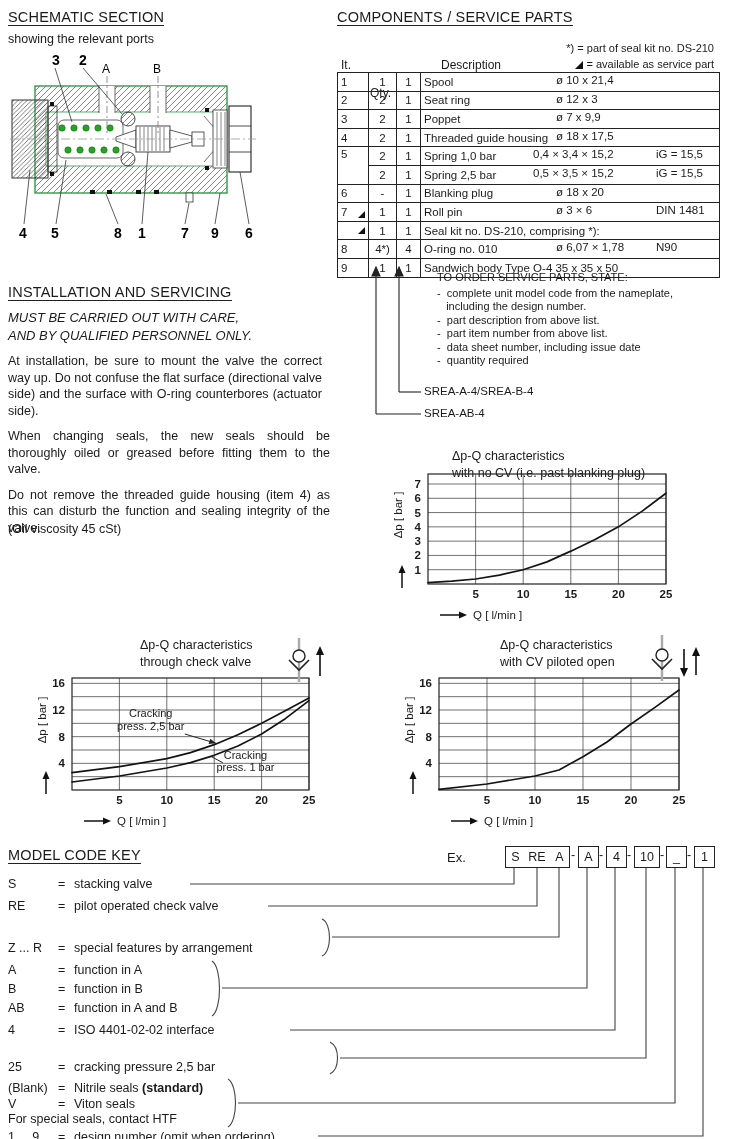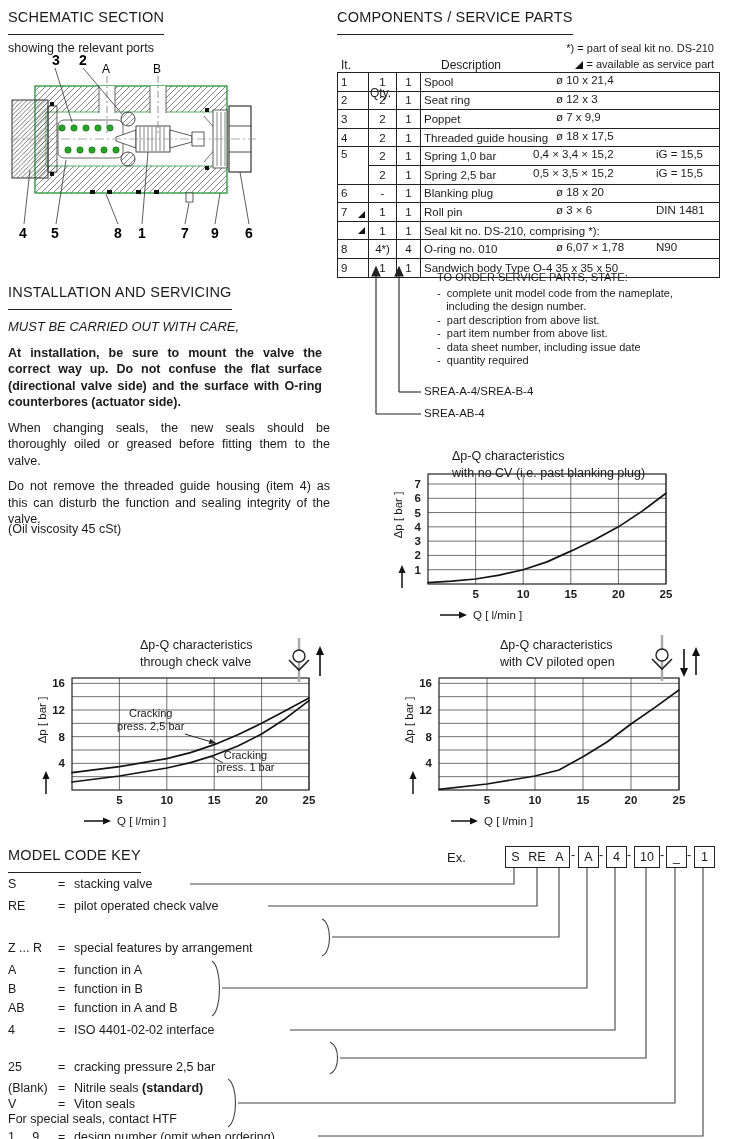--- a/index.html
+++ b/index.html
@@ -1,19 +1,19 @@
 <!DOCTYPE html>
 <html><head>
 <meta charset="utf-8">
 <style>
   html,body{margin:0;padding:0;background:#e8e8e8;}
   #page{position:relative;width:739px;height:1139px;background:#fff;overflow:hidden;
         font-family:"Liberation Sans","DejaVu Sans",sans-serif;color:#1b1b1b;margin:0 auto;}
   .abs{position:absolute;}
-  .heading{font-size:14.5px;letter-spacing:.2px;border-bottom:1.3px solid #222;padding-bottom:9px;display:inline-block;white-space:nowrap;}
+  .heading{font-size:14.5px;letter-spacing:.2px;border-bottom:1.3px solid #222;padding-bottom:0;display:inline-block;white-space:nowrap;}
   .sub{font-size:12.5px;}
   .bodytext{font-size:12.5px;line-height:1.32;text-align:justify;}
   .warn{font-size:13px;line-height:1.35;font-style:italic;}
   
   .cmp-legend{font-size:11px;white-space:nowrap;}
   .tri{display:inline-block;width:0;height:0;border-bottom:8px solid #111;border-left:8px solid transparent;vertical-align:-1px;}
   .tri.small{border-bottom-width:7px;border-left-width:7px;}
   table.cmp{border-collapse:collapse;table-layout:fixed;}
   table.cmp td{border:1px solid #222;font-size:11.5px;padding:1px 3px;height:15.6px;white-space:nowrap;overflow:visible;}
   td.c-it{width:24px;}
@@ -270,22 +270,23 @@
     <div class="order">-  part description from above list.</div>
     <div class="order">-  part item number from above list.</div>
     <div class="order">-  data sheet number, including issue date</div>
     <div class="order">-  quantity required</div>
   </div>
 
   <div class="abs" style="left:8px;top:283px;width:322px;">
     <div class="heading">INSTALLATION AND SERVICING</div>
     <div class="warn" style="margin-top:8px;">
       <div>MUST BE CARRIED OUT WITH CARE,</div>
+      <div>AND BY QUALIFIED PERSONNEL ONLY.</div>
     </div>
-    <p class="bodytext" style="margin:9px 8px 0 0;font-weight:bold;">At installation, be sure to mount the valve the correct way up.  Do not confuse the flat surface (directional valve side) and the surface with O-ring counterbores (actuator side).</p>
+    <p class="bodytext" style="margin:9px 8px 0 0;">At installation, be sure to mount the valve the correct way up.  Do not confuse the flat surface (directional valve side) and the surface with O-ring counterbores (actuator side).</p>
     <p class="bodytext" style="margin:9px 0 0 0;">When changing seals, the new seals should be thoroughly oiled or greased before fitting them to the valve.</p>
     <p class="bodytext" style="margin:9px 0 0 0;">Do not remove the threaded guide housing (item 4) as this can disturb the function and sealing integrity of the valve.</p>
   </div>
 
   <div class="abs" style="left:8px;top:512px;">
     <div class="sub" style="margin-top:10px;">(Oil viscosity 45 cSt)</div>
   </div>
 
   <svg id="chart0" class="abs" style="left:388px;top:447px;" width="345" height="178">
       <text x="64" y="13" font-size="12.5" text-anchor="start" font-weight="normal" fill="#1b1b1b">Δp-Q characteristics</text>

